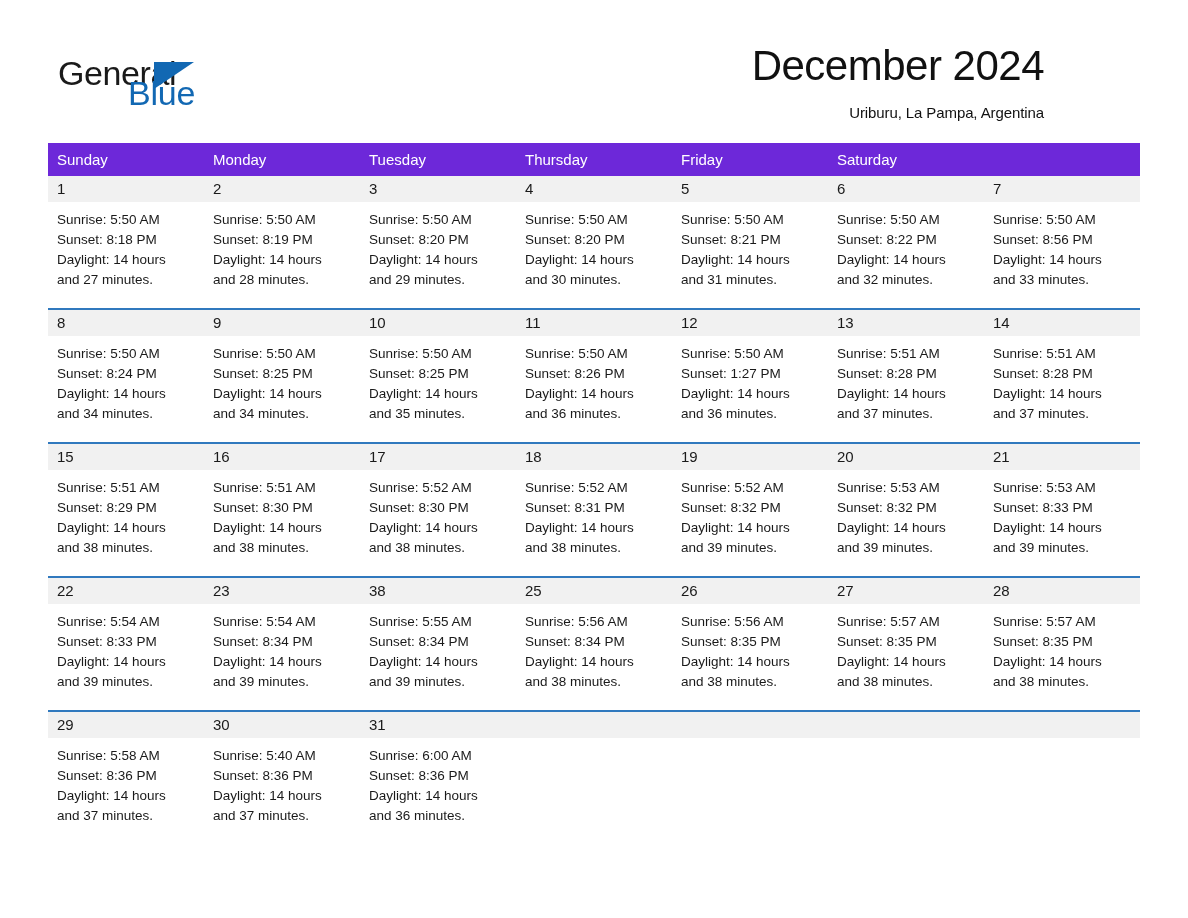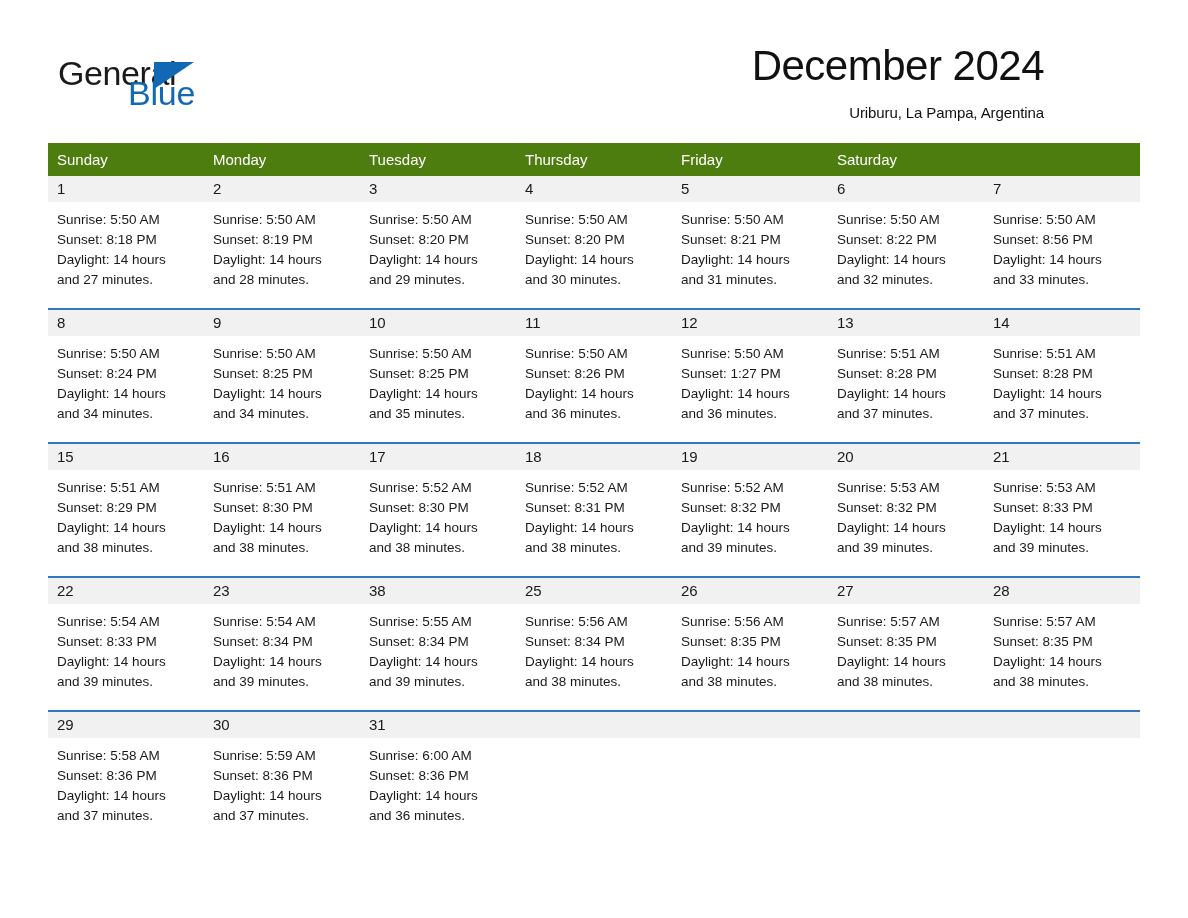--- a/index.html
+++ b/index.html
@@ -67,21 +67,21 @@
     margin-top: 16px;
     color: #111111;
     letter-spacing: -0.1px;
   }
 
   
   .calendar { margin-top: 19px; width: 1092px; }
   .dow-row {
     display: grid;
     grid-template-columns: repeat(7, 1fr);
-    background: #4d7c0f;
+    background: #6d28d9;
     height: 33px;
   }
   .dow {
     color: #ffffff;
     font-size: 15px;
     line-height: 33px;
     padding-left: 9px;
     white-space: nowrap;
   }
   .week {
@@ -406,21 +406,21 @@
             <div class="cell-body">
               <div>Sunrise: 5:58 AM</div>
               <div>Sunset: 8:36 PM</div>
               <div>Daylight: 14 hours</div>
               <div>and 37 minutes.</div>
             </div>
           </div>
           <div class="cell">
             <div class="cell-daynum">30</div>
             <div class="cell-body">
-              <div>Sunrise: 5:59 AM</div>
+              <div>Sunrise: 5:40 AM</div>
               <div>Sunset: 8:36 PM</div>
               <div>Daylight: 14 hours</div>
               <div>and 37 minutes.</div>
             </div>
           </div>
           <div class="cell">
             <div class="cell-daynum">31</div>
             <div class="cell-body">
               <div>Sunrise: 6:00 AM</div>
               <div>Sunset: 8:36 PM</div>

